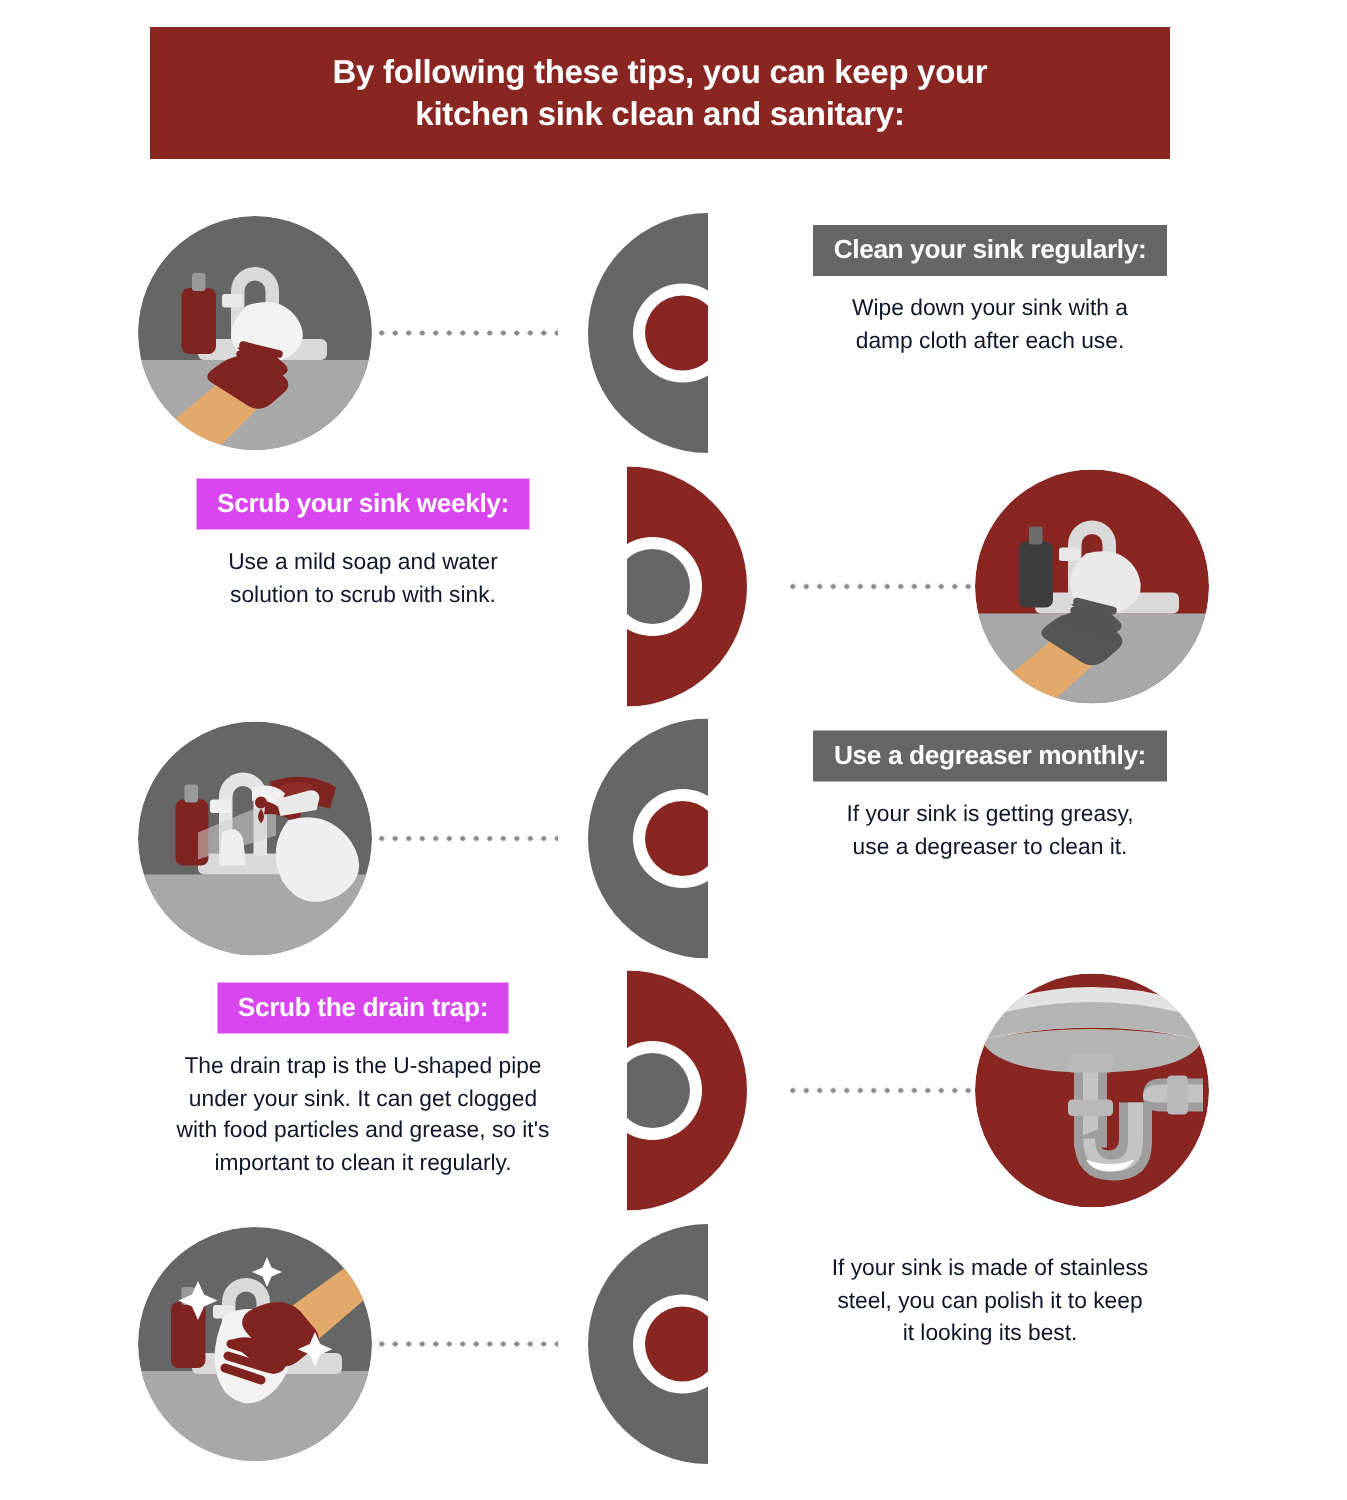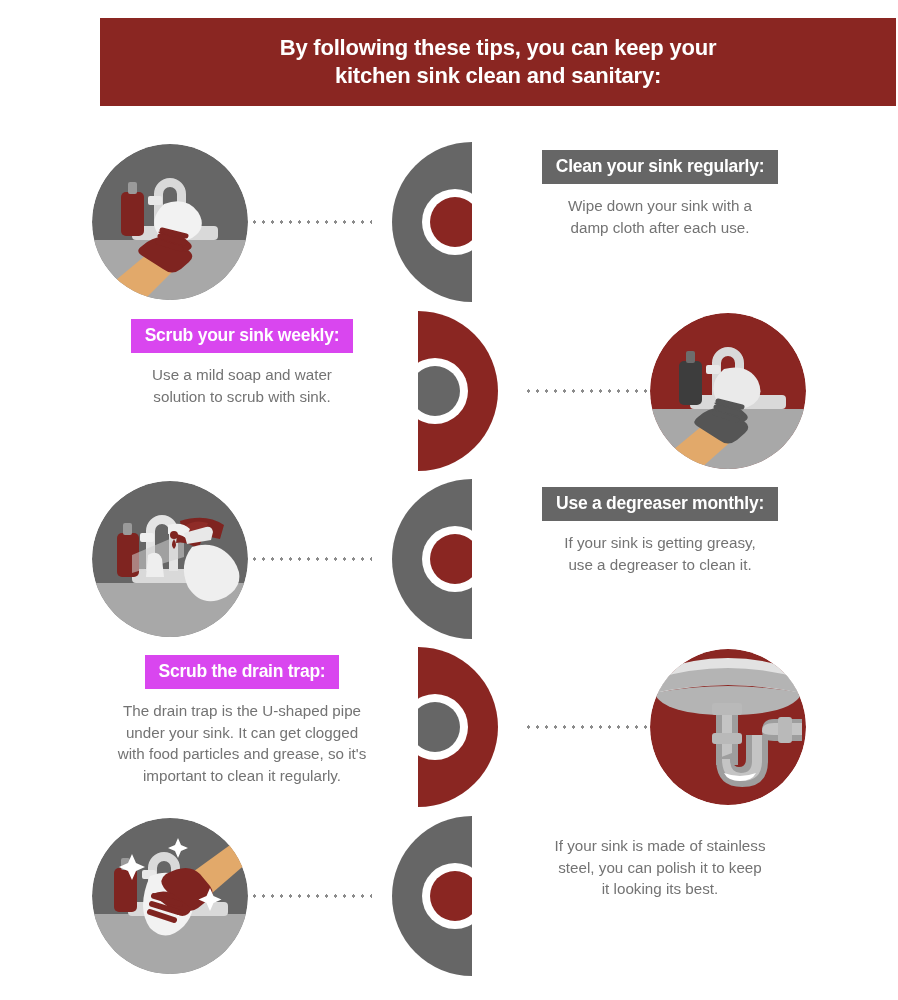--- a/index.html
+++ b/index.html
@@ -15,21 +15,21 @@
     width: 898px;
     height: 1000px;
     background: #ffffff;
   }
 
   
   .banner {
     position: absolute;
     left: 100px;
     top: 18px;
-    width: 796px;
+    width: 680px;
     height: 88px;
     background: #8a2622;
     display: flex;
     align-items: center;
     justify-content: center;
     text-align: center;
   }
   .banner-text {
     color: #ffffff;
     font-size: 22px;
@@ -87,21 +87,21 @@
     letter-spacing: -0.25px;
     white-space: nowrap;
     text-align: center;
   }
   .tip-head.gray { background: #666666; }
   .tip-head.red  { background: #d946ef; }
 
   .head-wrap { text-align: center; }
   .tip-body {
     margin-top: 11px;
-    color: #737373;
+    color: #0f172a;
     font-size: 15.2px;
     line-height: 1.42;
     text-align: center;
     white-space: pre-line;
   }
 </style>
 </head>
 <body>
 
 <div id="page">

